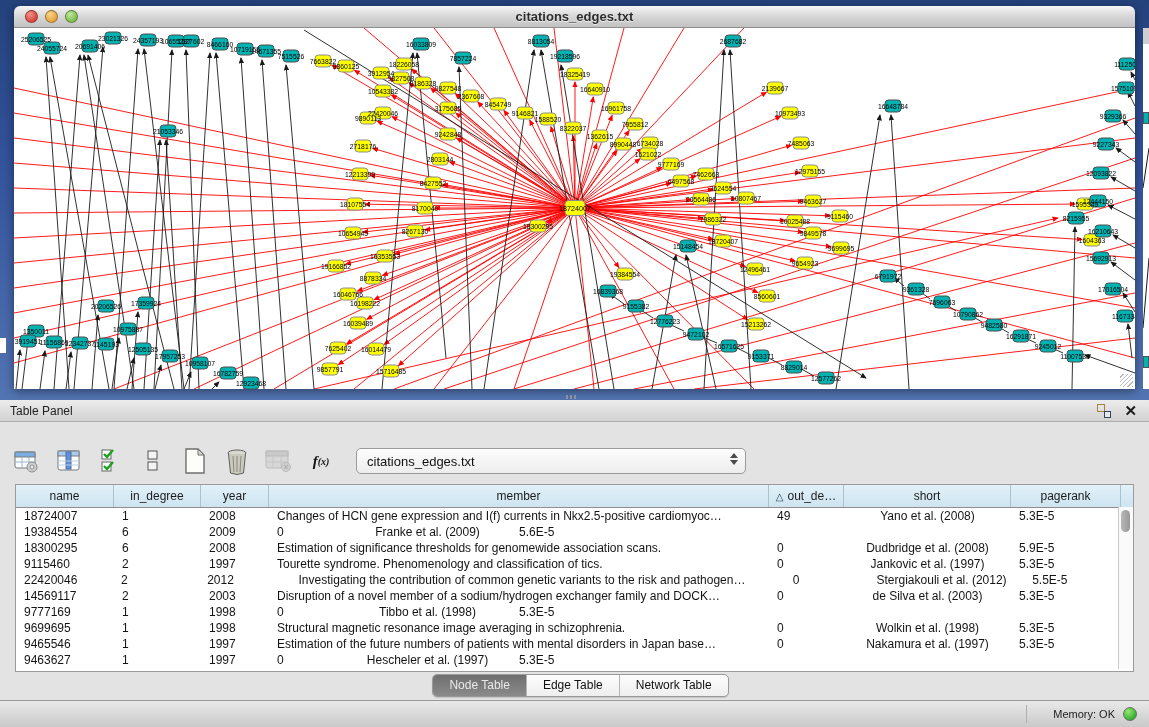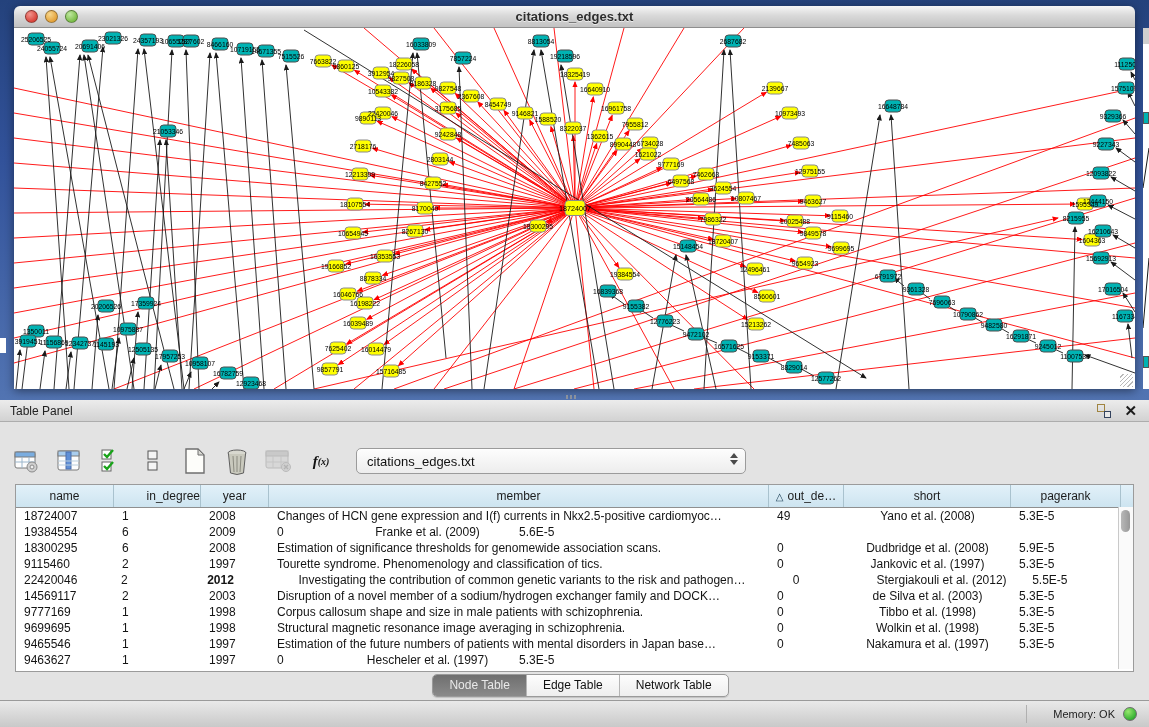--- a/index.html
+++ b/index.html
@@ -638,21 +638,21 @@
             <i class="down"></i>
           </span>
       </div>
     </div>
 
     <div class="tbl-wrap">
       <div class="tbl-head" id="tblhead">
           <div class="th" style="width: 98px; text-align: right;">
             <span>name</span>
           </div>
-          <div class="th" style="width: 87px; justify-content: flex-end;">
+          <div class="th" style="width: 87px;">
             <span>in_degree</span>
           </div>
           <div class="th" style="width: 68px;">
             <span>year</span>
           </div>
           <div class="th" style="width: 500px;">
             <span>member</span>
           </div>
           <div class="th" style="width: 75px;">
             <span class="sort-tri">△</span>
@@ -697,40 +697,39 @@
             <div class="td" style="width: 87px;">2</div>
             <div class="td" style="width: 68px;">1997</div>
             <div class="td" style="width: 500px;">Tourette syndrome. Phenomenology and classification of tics.</div>
             <div class="td" style="width: 75px;">0</div>
             <div class="td center" style="width: 167px;">Jankovic et al. (1997)</div>
             <div class="td" style="width: 110px;">5.3E-5</div>
           </div>
           <div class="trow">
             <div class="td" style="width: 98px;">22420046</div>
             <div class="td" style="width: 87px;">2</div>
-            <div class="td" style="width: 68px; font-weight: bold;">2012</div>
+            <div class="td" style="width: 68px;">2012</div>
             <div class="td" style="width: 500px; margin-left: 24px;">Investigating the contribution of common genetic variants to the risk and pathogen…</div>
             <div class="td" style="width: 75px;">0</div>
             <div class="td center" style="width: 167px;">Stergiakouli et al. (2012)</div>
             <div class="td" style="width: 110px;">5.5E-5</div>
           </div>
           <div class="trow">
             <div class="td" style="width: 98px;">14569117</div>
             <div class="td" style="width: 87px;">2</div>
             <div class="td" style="width: 68px;">2003</div>
             <div class="td" style="width: 500px;">Disruption of a novel member of a sodium/hydrogen exchanger family and DOCK…</div>
             <div class="td" style="width: 75px;">0</div>
             <div class="td center" style="width: 167px;">de Silva et al. (2003)</div>
             <div class="td" style="width: 110px;">5.3E-5</div>
           </div>
           <div class="trow">
             <div class="td" style="width: 98px;">9777169</div>
             <div class="td" style="width: 87px;">1</div>
             <div class="td" style="width: 68px;">1998</div>
-            <div class="td" style="width: 500px;">Corpus callosum shape and size in male patients with schizophrenia.</div>
             <div class="td" style="width: 75px;">0</div>
             <div class="td center" style="width: 167px;">Tibbo et al. (1998)</div>
             <div class="td" style="width: 110px;">5.3E-5</div>
           </div>
           <div class="trow">
             <div class="td" style="width: 98px;">9699695</div>
             <div class="td" style="width: 87px;">1</div>
             <div class="td" style="width: 68px;">1998</div>
             <div class="td" style="width: 500px;">Structural magnetic resonance image averaging in schizophrenia.</div>
             <div class="td" style="width: 75px;">0</div>

